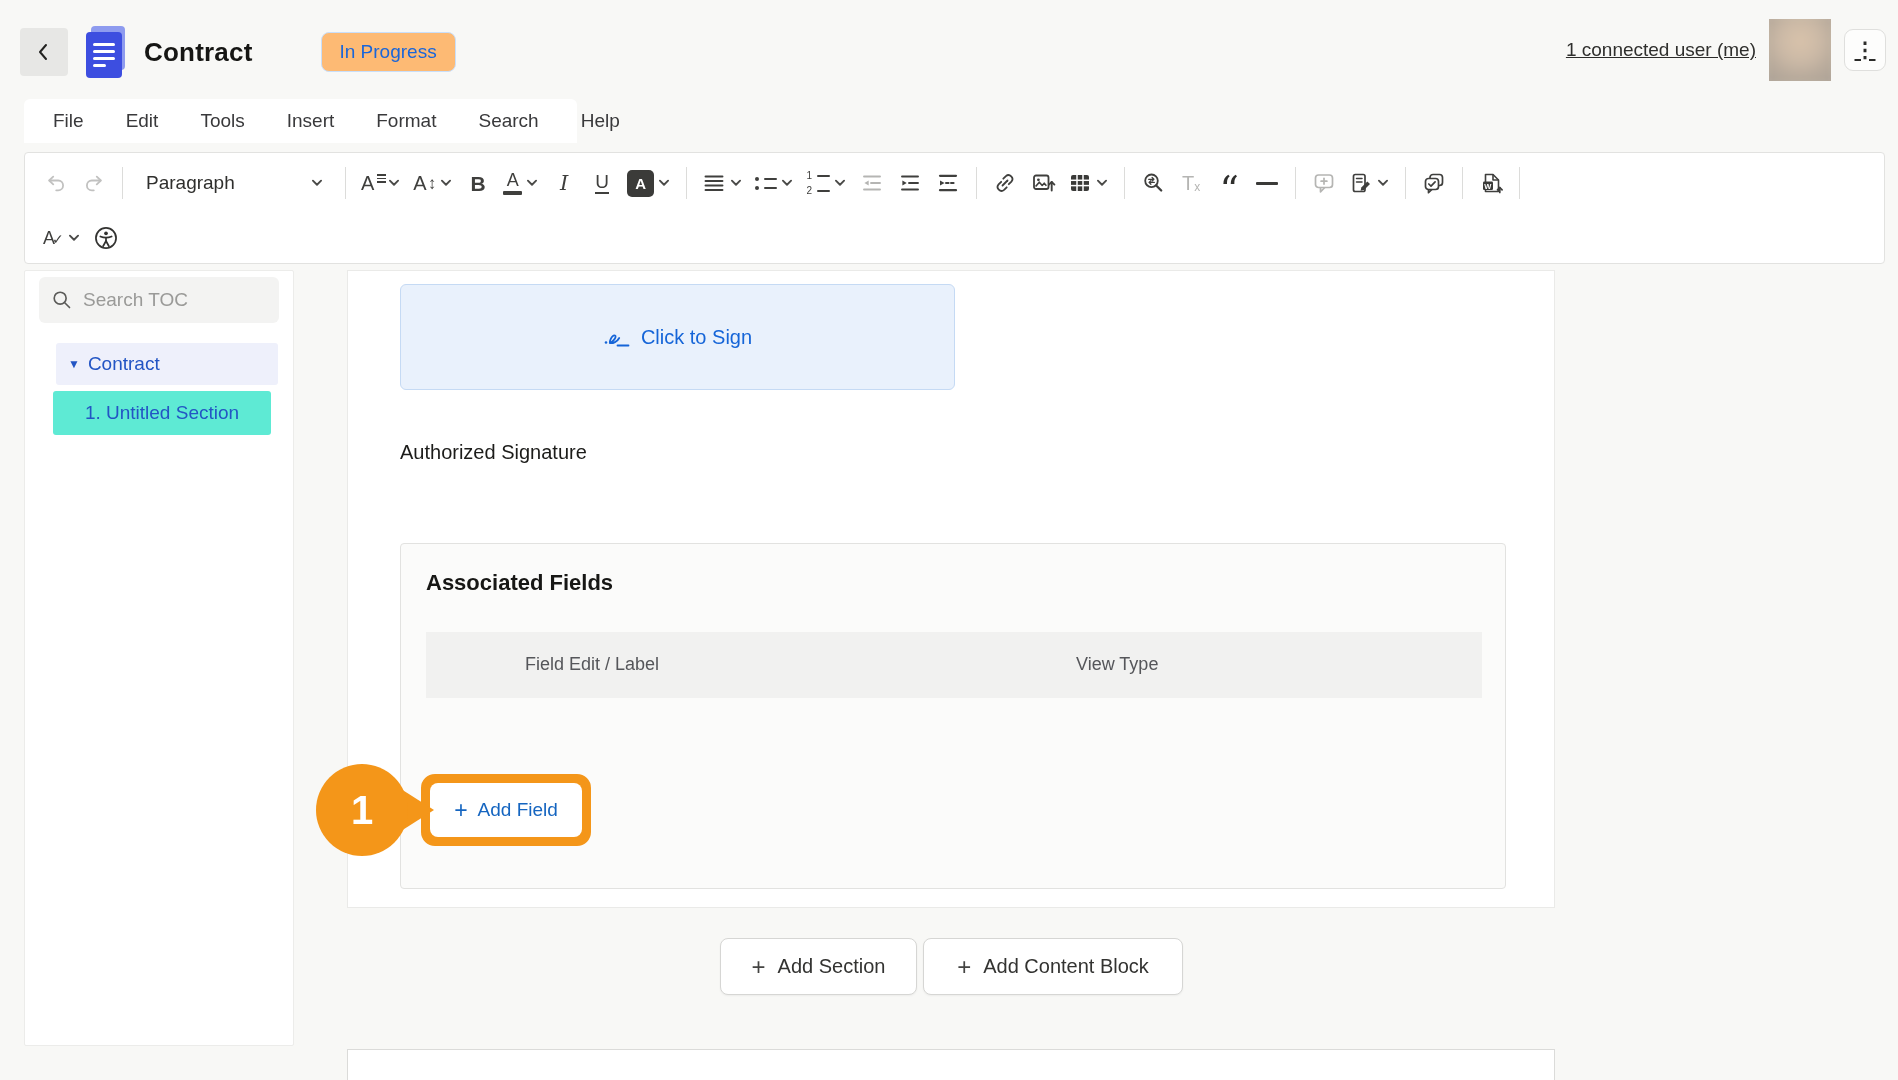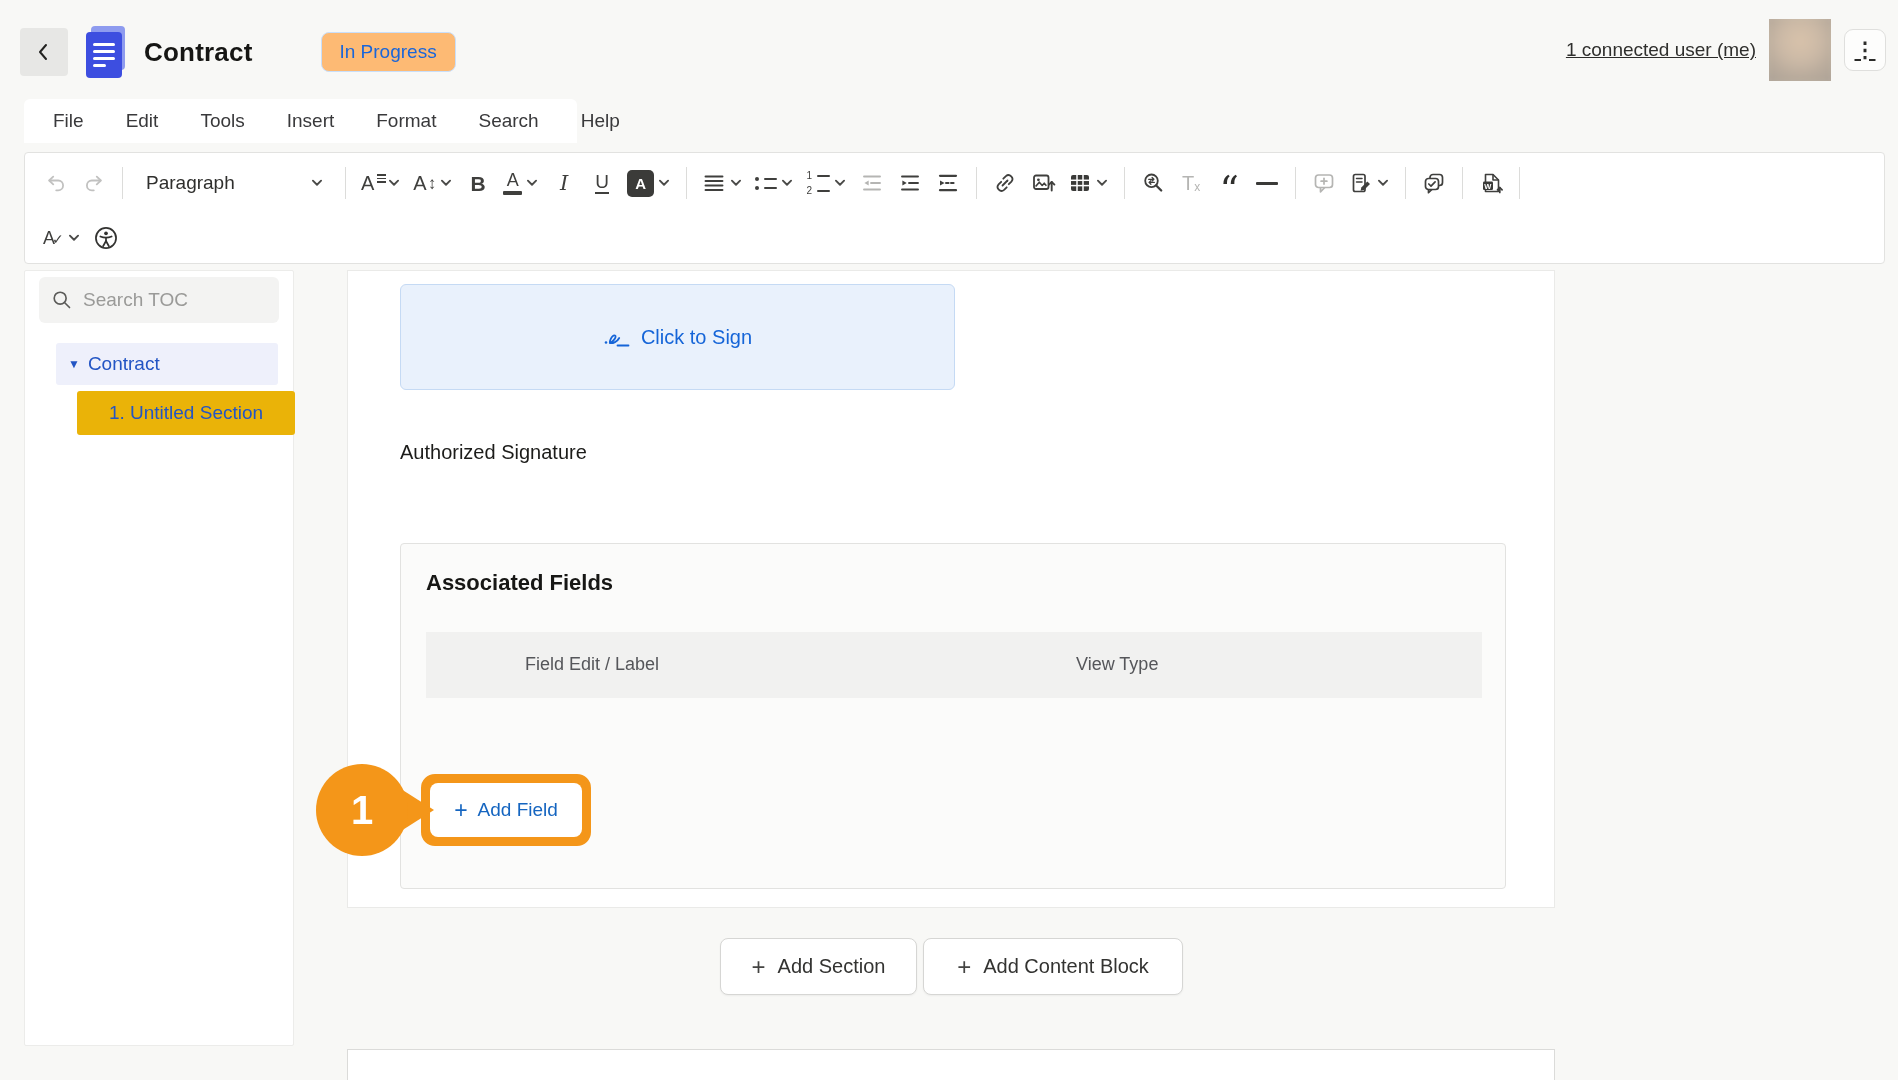--- a/index.html
+++ b/index.html
@@ -69,21 +69,21 @@
   .word-ico { position:relative; width:25px; height:24px; }
   .word-ico .w { position:absolute; left:5.5px; top:11px; width:7px; text-align:center; color:#fff; font-size:7.5px; font-weight:bold; }
 
   
   .sidebar { position:absolute; left:24px; top:270px; width:270px; height:776px; background:#fff; border:1px solid #ECECEA; border-radius:2px; }
   .toc-search { margin:6px 14px 0 14px; height:46px; background:#F3F3F2; border-radius:6px; display:flex; align-items:center; gap:10px; padding:0 12px; }
   .toc-search input { border:none; background:transparent; outline:none; font-size:19px; color:#333; width:170px; font-family:inherit; }
   .toc-search input::placeholder { color:#9A9A98; }
   .toc-item0 { margin:20px 0 0 31px; width:222px; height:42px; background:#EEF0FB; border-radius:3px; display:flex; align-items:center; gap:8px; padding-left:12px; color:#2355C4; font-size:19px; cursor:pointer; }
   .toc-item0 .tri { font-size:12px; }
-  .toc-item1 { margin:6px 0 0 52px; width:218px; height:44px; background:#eab308; border-radius:3px; display:flex; align-items:center; justify-content:center; color:#2355C4; font-size:19px; cursor:pointer; }
+  .toc-item1 { margin:6px 0 0 28px; width:218px; height:44px; background:#5eead4; border-radius:3px; display:flex; align-items:center; justify-content:center; color:#2355C4; font-size:19px; cursor:pointer; }
 
   
   .page { position:absolute; left:347px; top:270px; width:1208px; height:638px; background:#fff; border:1px solid #EAEAE8;text-decoration:underline; }
   .sign-box { position:absolute; left:52px; top:13px; width:555px; height:106px; background:#E9F1FC; border:1px solid #C5DAF4; border-radius:6px; display:flex; align-items:center; justify-content:center; gap:10px; cursor:pointer; }
   .sign-box .lbl { color:#1565D8; font-size:20px; }
   .sig-caption { position:absolute; left:52px; top:170px; font-size:20px; color:#1C1C1A; }
   .fields-panel { position:absolute; left:52px; top:272px; width:1106px; height:346px; background:#FBFBFA; border:1px solid #E2E2E0; border-radius:4px;padding-left:24px; }
   .panel-title { position:absolute; left:25px; top:26px; font-size:22px; font-weight:bold; color:#171715; }
   .fields-thead { position:absolute; left:25px; top:88px; width:1056px; height:66px; background:#F1F1F0; }
   .fields-thead span { position:absolute; top:22px; font-size:18px; color:#55565A; }

